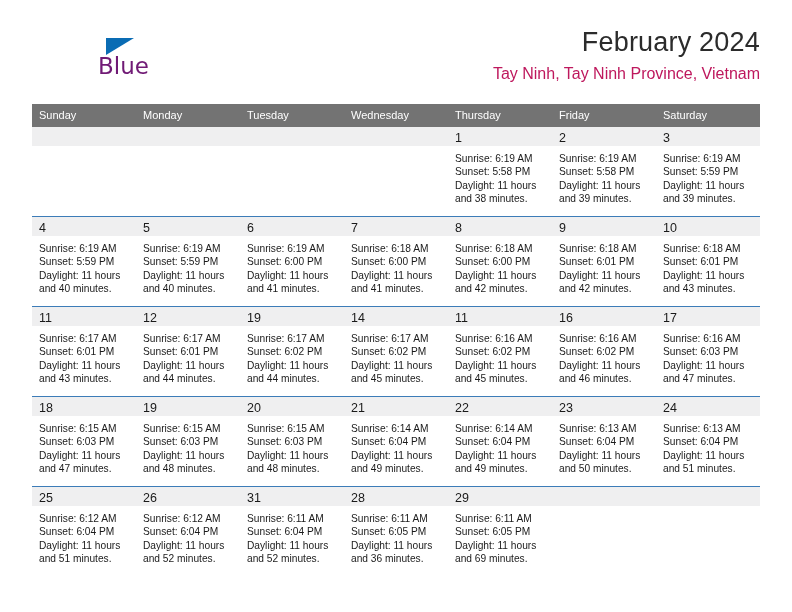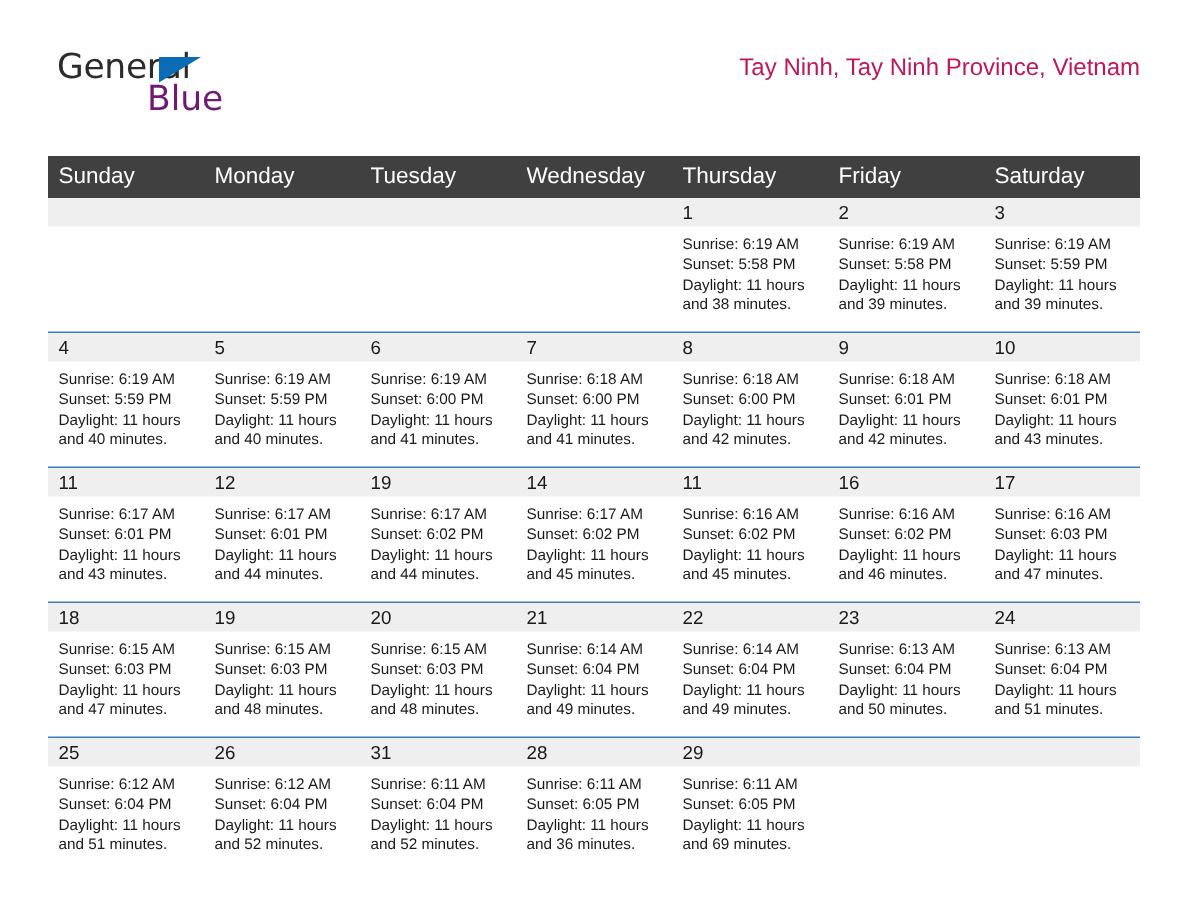--- a/index.html
+++ b/index.html
@@ -87,23 +87,23 @@
   
   .cal {
     position: absolute;
     left: 32px;
     top: 104px;
     width: 728px;
     border-collapse: collapse;
     table-layout: fixed;
   }
   .cal th {
-    background: #404040;
+    background: #737373;
     color: #ffffff;
-    font-size: 15px;
+    font-size: 11px;
     font-weight: normal;
     text-align: left;
     padding: 5px 0 6px 7px;
     height: 12px;
     border: none;
   }
   .wk-row > td {
     vertical-align: top;
     padding: 0;
     border: none;
@@ -138,26 +138,26 @@
   }
 </style>
 </head>
 <body>
 
 <div class="page">
 
   <div class="top">
 
     <div class="logo">
-      <span class="logo-general">General</span>
       <span class="logo-tri"></span>
       <span class="logo-blue">Blue</span>
     </div>
 
     <div class="title-wrap">
+      <div class="cal-title">February 2024</div>
       <div class="cal-sub">Tay Ninh, Tay Ninh Province, Vietnam</div>
     </div>
 
   </div>
 
   <table class="cal">
     <thead>
       <tr id="hdr-row">
           <th>Sunday</th>
           <th>Monday</th>

